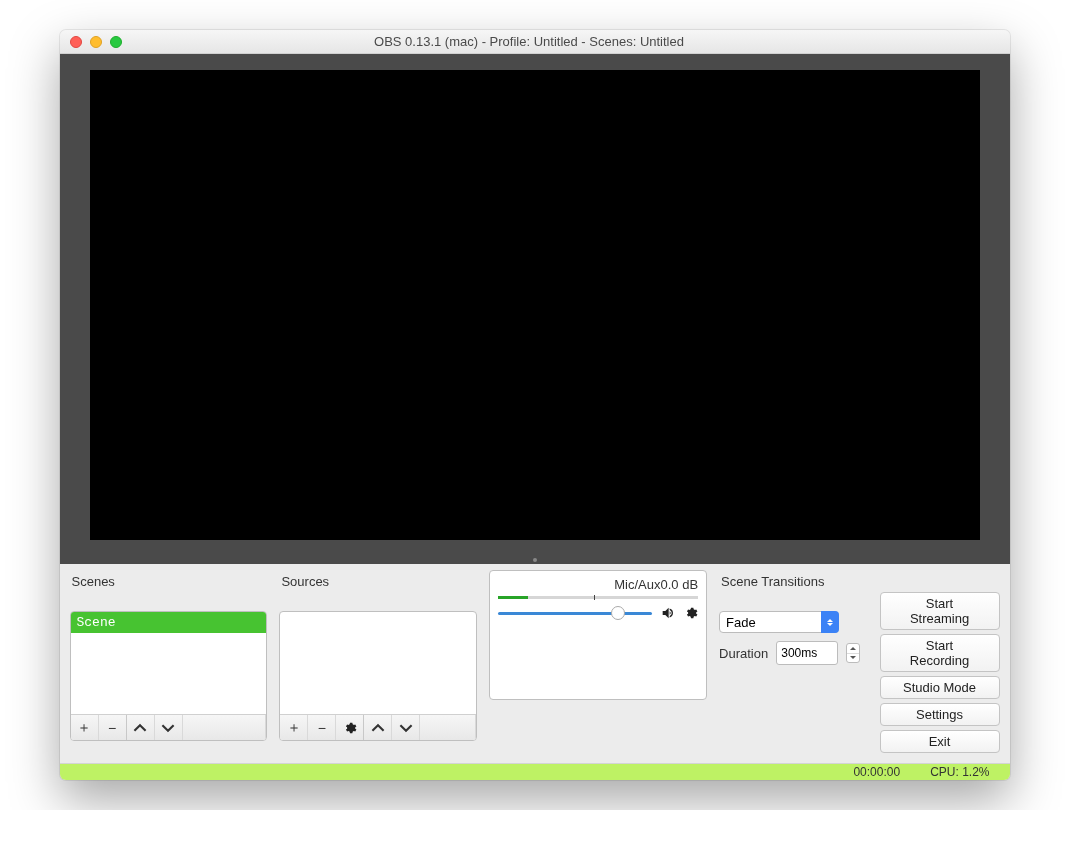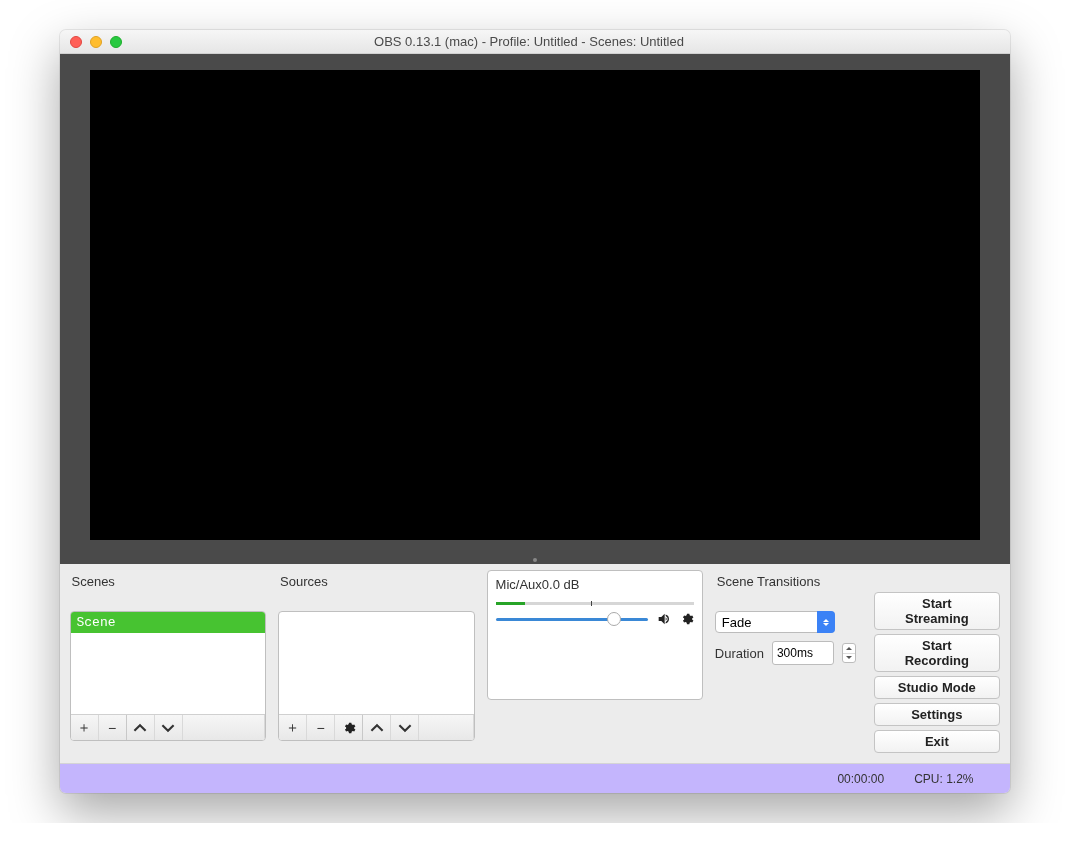--- a/index.html
+++ b/index.html
@@ -114,23 +114,23 @@
   svg { display:block; }
 
   
   .mixer-box {
     background:#fff;
     border:1px solid #bfbfbf;
     border-radius:4px;
     padding:6px 8px 8px 8px;
   }
   .mixer-row-top {
-    display:flex; justify-content:flex-start;
+    display:flex; justify-content:flex-end;
     font-size:13px; color:#333;
-    padding-bottom:10px;
+    padding-bottom:4px;
   }
   .vu-bar {
     height:3px; background:#d6d6d6; position:relative; margin-bottom:2px;
   }
   .vu-fill { height:3px; background:#28a428; width:15%; }
   .vu-tick { position:absolute; top:-1px; width:1px; height:5px; background:#444;}
   .slider-row {
     display:flex; align-items:center; gap:8px;
     margin-top:6px;
   }
@@ -188,32 +188,31 @@
   .mac-btn {
     background:linear-gradient(#fff,#f2f2f2);
     border:1px solid #c4c4c4;
     border-radius:4px;
     font-size:13px;
     padding:3px 14px;
     text-align:center;
     min-width:120px;
     color:#222;
     cursor:default;
-    font-weight:bold;
   }
 
   .statusbar {
-    height:30px;
+    height:17px;
     border-top:1px solid #d4d4d4;
-    background:#c4b5fd;
+    background:#bef264;
     display:flex;
     justify-content:flex-end;
     align-items:center;
     gap:30px;
-    padding:0 36px;
+    padding:0 20px;
     font-size:12px;
     color:#333;
   }
 
   .gear-svg{width:14px;height:14px;}
   .icon-btn-svg{width:14px;height:14px;}
 </style>
 </head>
 <body>
 

